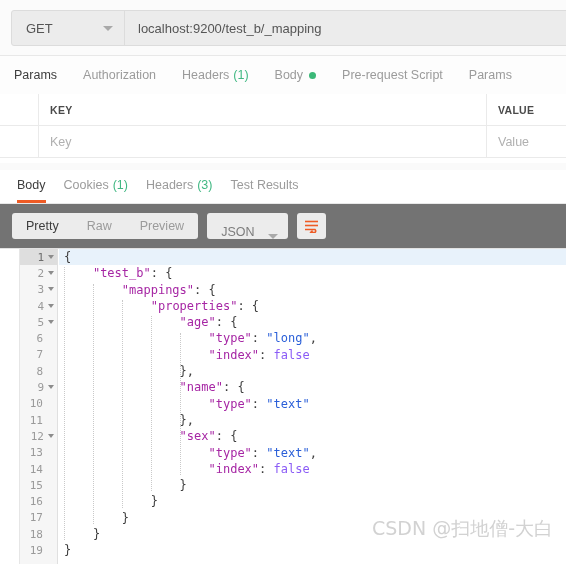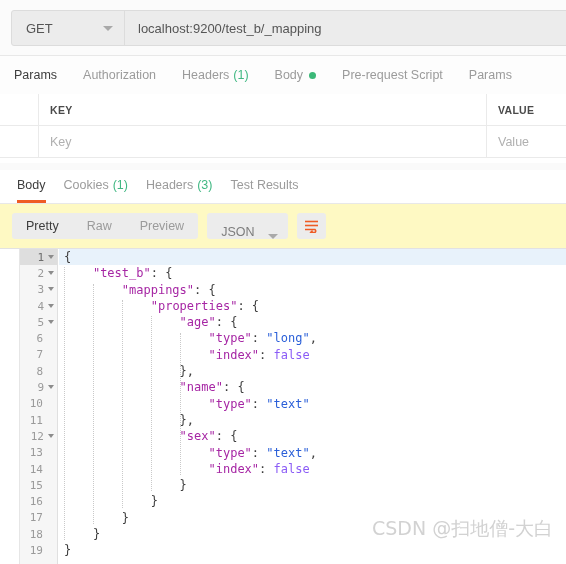--- a/index.html
+++ b/index.html
@@ -186,21 +186,21 @@
   .resp-tab.active {
     color: #3d3d3d;
     border-bottom-color: #ef5b25;
   }
 
   
   .view-toolbar {
     position: absolute;
     left: 0; top: 204px;
     width: 566px; height: 44px;
-    background: #fef9c3;
+    background: #737373;
     display: flex;
     align-items: center;
     padding-left: 12px;
     box-sizing: border-box;
   }
   .seg-group {
     display: flex;
     background: #ececec;
     border-radius: 3px;
     height: 26px;

